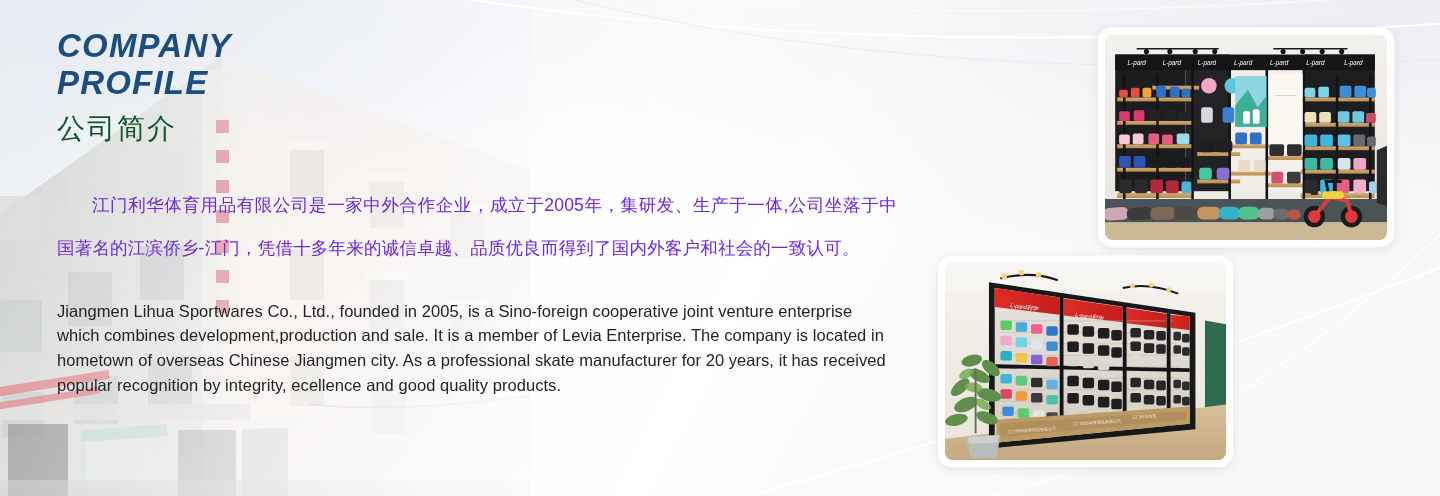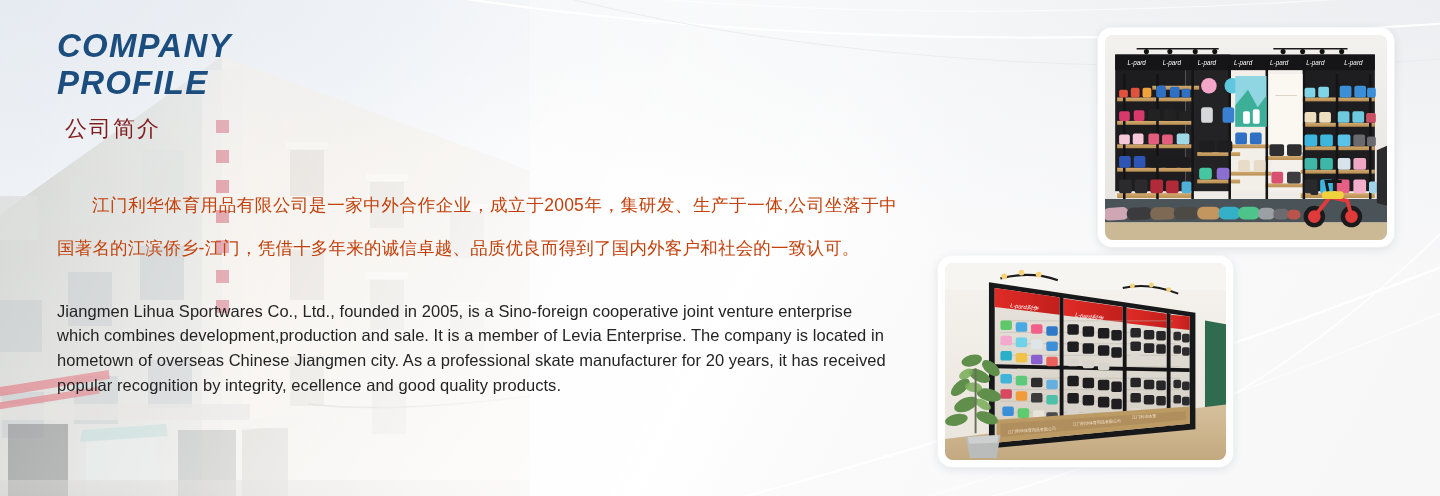--- a/index.html
+++ b/index.html
@@ -46,26 +46,26 @@
   .content{position:absolute;left:0;top:0;width:960px;height:496px;}
 
   .title-en{
     position:absolute;left:57px;top:27px;
     font-size:33px;line-height:37px;font-weight:bold;font-style:italic;
     letter-spacing:1.2px;color:#1b4d7e;
     white-space:pre-line;
   }
   .title-cn{
     position:absolute;left:57px;top:113px;
-    font-size:22px;line-height:32px;color:#7f1d1d;letter-spacing:2px;margin-left:8px;
+    font-size:28px;line-height:32px;color:#14532d;letter-spacing:2px;
   }
 
   .para-cn{
     position:absolute;left:57px;top:166px;width:840px;
-    font-size:17.5px;line-height:43px;color:#c2410c;
+    font-size:17.5px;line-height:43px;color:#6d28d9;
     text-align:justify;letter-spacing:.2px;
     text-indent:2em;
   }
   .para-en{
     position:absolute;left:57px;top:282px;width:838px;
     font-size:16.5px;line-height:24.8px;color:#242424;
     letter-spacing:.05px;
   }
 
   

